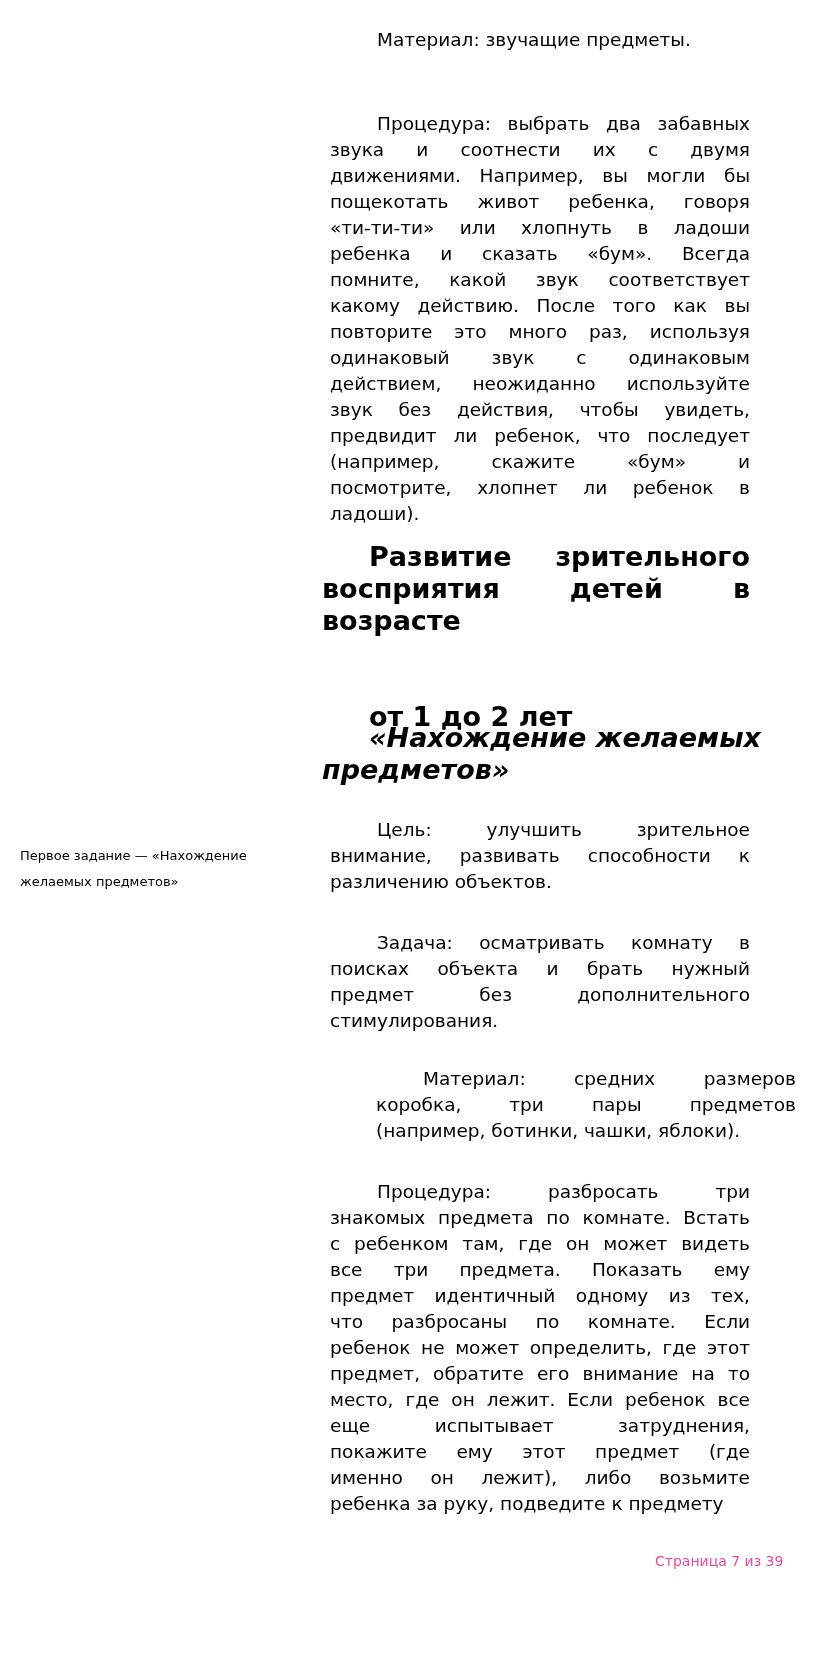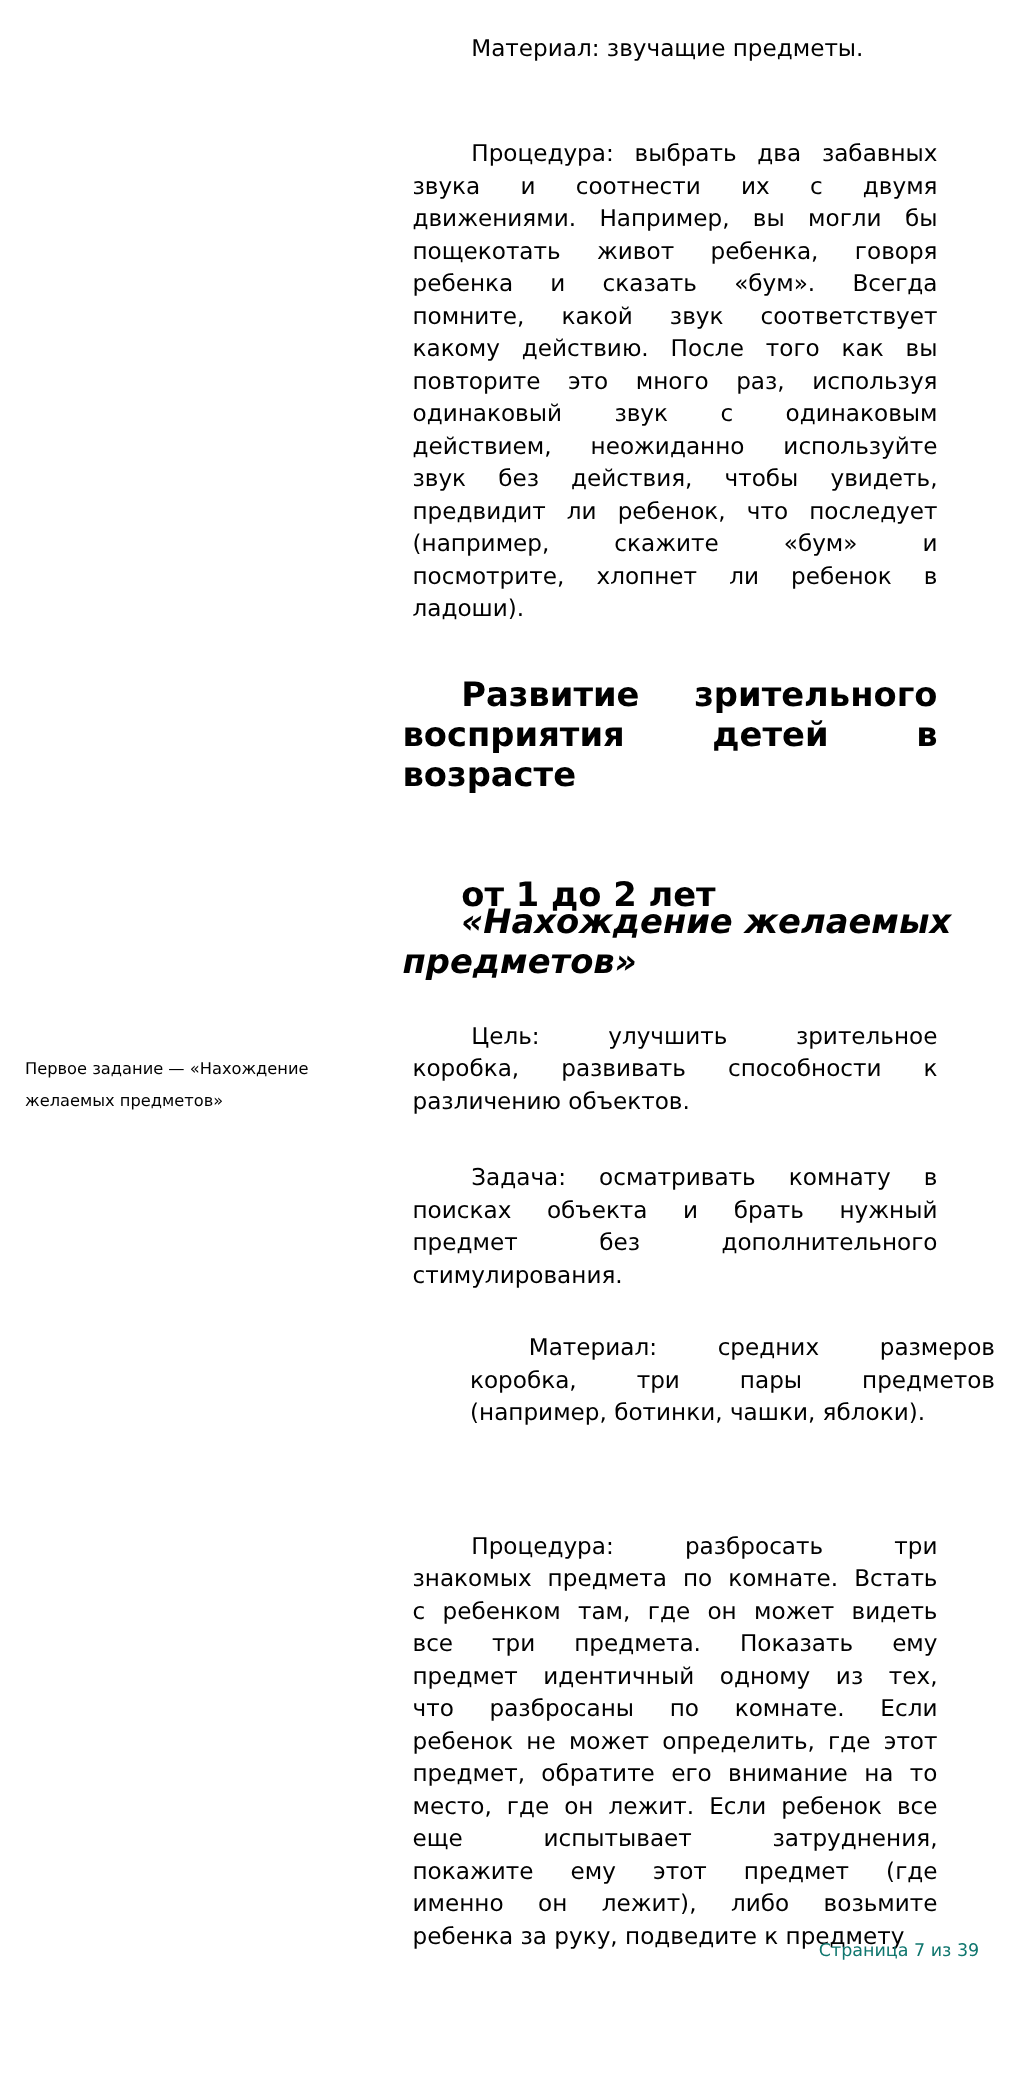--- a/index.html
+++ b/index.html
@@ -8,34 +8,35 @@
   .line { font-size: 18.5px; line-height: 26px; height: 26px; white-space: nowrap;
           text-align: justify; text-align-last: justify; }
   .line.last { text-align-last: left; }
   .line.indent { padding-left: 47px; }
   .para { position: absolute; left: 330px; width: 420px; }
   .head { position: absolute; left: 322px; width: 428px; font-weight: bold; font-size: 27px; line-height: 32px; }
   .head .hl { height: 32px; white-space: nowrap; text-align: justify; text-align-last: justify; }
   .head .hl.last { text-align-last: left; }
   .head .hl.indent { padding-left: 47px; }
   .note { position: absolute; left: 20px; top: 843px; width: 280px; font-size: 13px; line-height: 26px; }
-  .footer { position: absolute; left: 655px; top: 1553px; font-size: 14px; color: #0f766e; }
+  .footer { position: absolute; left: 655px; top: 1553px; font-size: 14px; color: #ec4899; }
 </style>
 </head>
 <body>
 
 <div class="para" style="top:27px;">
   <div class="line indent last">Материал: звучащие предметы.</div>
 </div>
 
 <div class="para" style="top:83px;margin-top:28px;">
   <div class="line indent">Процедура: выбрать два забавных</div>
   <div class="line">звука и соотнести их с двумя</div>
   <div class="line">движениями. Например, вы могли бы</div>
   <div class="line">пощекотать живот ребенка, говоря</div>
+  <div class="line">«ти-ти-ти» или хлопнуть в ладоши</div>
   <div class="line">ребенка и сказать «бум». Всегда</div>
   <div class="line">помните, какой звук соответствует</div>
   <div class="line">какому действию. После того как вы</div>
   <div class="line">повторите это много раз, используя</div>
   <div class="line">одинаковый звук с одинаковым</div>
   <div class="line">действием, неожиданно используйте</div>
   <div class="line">звук без действия, чтобы увидеть,</div>
   <div class="line">предвидит ли ребенок, что последует</div>
   <div class="line">(например, скажите «бум» и</div>
   <div class="line">посмотрите, хлопнет ли ребенок в</div>
@@ -57,38 +58,38 @@
   <div class="hl last">предметов»</div>
 </div>
 
 <div class="note">
   <div>Первое задание — «Нахождение</div>
   <div>желаемых предметов»</div>
 </div>
 
 <div class="para" style="top:817px;">
   <div class="line indent">Цель: улучшить зрительное</div>
-  <div class="line">коробка, развивать способности к</div>
+  <div class="line">внимание, развивать способности к</div>
   <div class="line last">различению объектов.</div>
 </div>
 
 <div class="para" style="top:930px;">
   <div class="line indent">Задача: осматривать комнату в</div>
   <div class="line">поисках объекта и брать нужный</div>
   <div class="line">предмет без дополнительного</div>
   <div class="line last">стимулирования.</div>
 </div>
 
 <div class="para" style="top:1066px;margin-left:46px;">
   <div class="line indent">Материал: средних размеров</div>
   <div class="line">коробка, три пары предметов</div>
   <div class="line last">(например, ботинки, чашки, яблоки).</div>
 </div>
 
-<div class="para" style="top:1179px;margin-top:46px;">
+<div class="para" style="top:1179px;">
   <div class="line indent">Процедура: разбросать три</div>
   <div class="line">знакомых предмета по комнате. Встать</div>
   <div class="line">с ребенком там, где он может видеть</div>
   <div class="line">все три предмета. Показать ему</div>
   <div class="line">предмет идентичный одному из тех,</div>
   <div class="line">что разбросаны по комнате. Если</div>
   <div class="line">ребенок не может определить, где этот</div>
   <div class="line">предмет, обратите его внимание на то</div>
   <div class="line">место, где он лежит. Если ребенок все</div>
   <div class="line">еще испытывает затруднения,</div>

